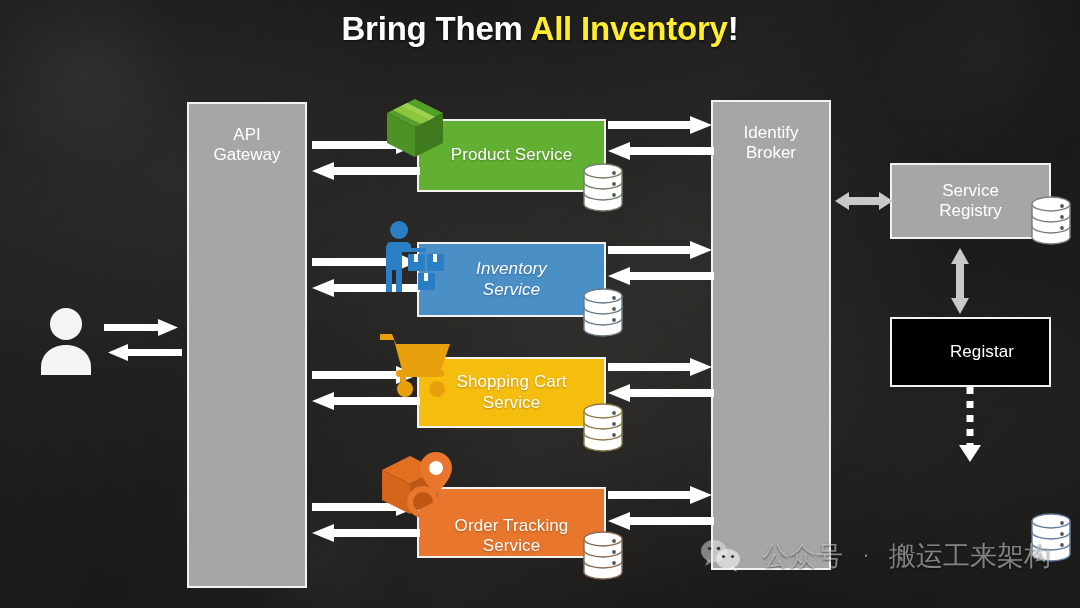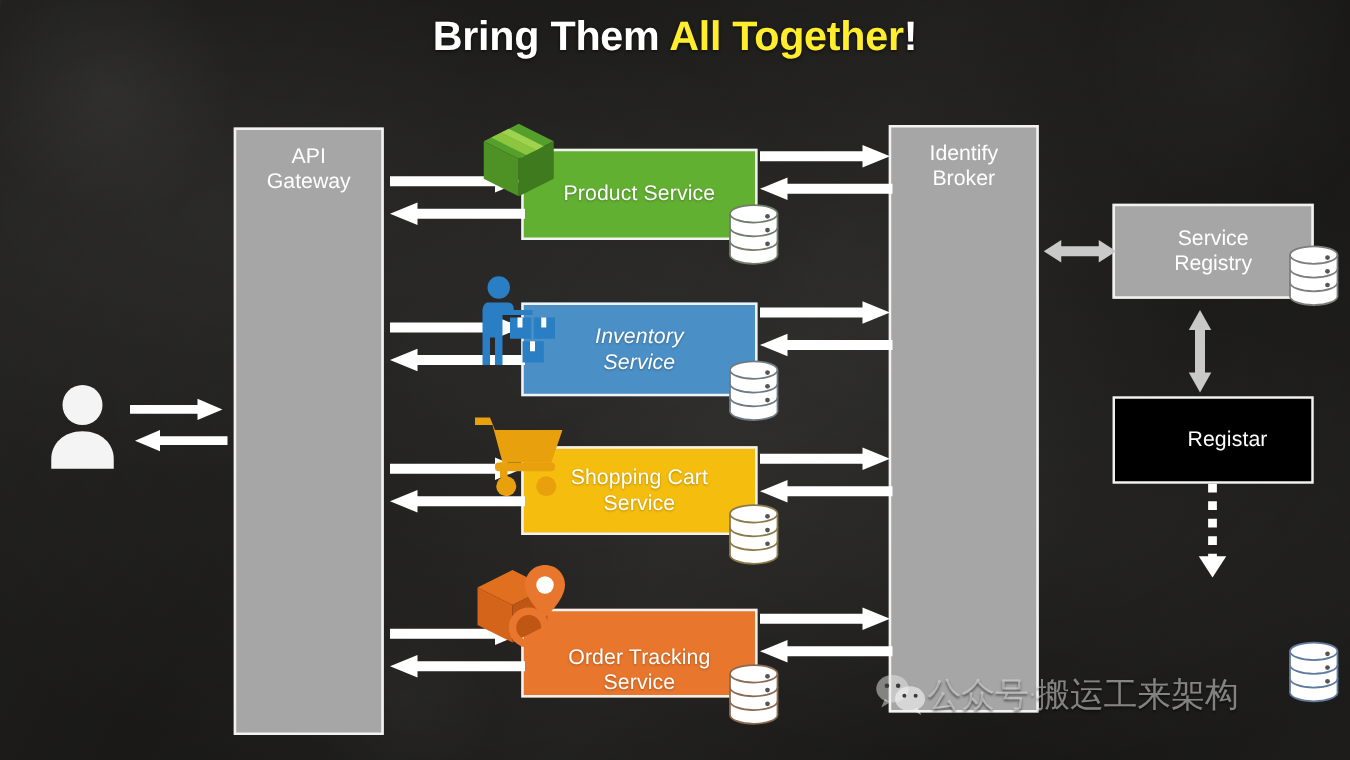--- a/index.html
+++ b/index.html
@@ -57,21 +57,21 @@
     display: flex;
     justify-content: center;
     color: #ffffff;
     z-index: 12;
     text-align: center;
     line-height: 1.18;
   }
   .box .label { display: block; width: 100%; }
 
   .gray-box { background: #a6a6a6; }
-  .tall-top { align-items: flex-start; padding-top: 11px; }
+  .tall-top { align-items: flex-start; padding-top: 21px; }
   .centered { align-items: center; }
 
   .svc {
     font-size: 17px;
     letter-spacing: 0.1px;
     text-shadow: 0 1px 2px rgba(0,0,0,0.28);
   }
   .svc-green  { background: #62b032; }
   .svc-blue   { background: #4a8fc6; }
   .svc-yellow { background: #f5bd0d; }
@@ -79,37 +79,37 @@
   .svc-iam    { background: #3a76c4; }
   .svc-black  { background: #000000; padding-left: 23px; }
 
   .arrow-svg { position: absolute; z-index: 14; overflow: visible; }
   .icon-svg  { position: absolute; z-index: 16; }
   .db-svg    { position: absolute; z-index: 20; }
 
   .watermark {
     position: absolute;
     left: 700px; top: 538px;
-    display: flex; align-items: center; gap: 0;
+    display: flex; align-items: center; gap: 20px;
     font-size: 27px;
     color: rgba(232,232,232,0.52);
     z-index: 40;
     white-space: nowrap;
     font-family: "DejaVu Sans", sans-serif;
     text-shadow: 0 1px 2px rgba(0,0,0,0.5);
   }
   .watermark .sep { font-size: 19px; }
 </style>
 </head>
 <body>
 
 <div id="slide">
 
   <div class="title">
-    <span>Bring Them </span><span class="yellow">All Together</span><span>!</span>
+    <span>Bring Them </span><span class="yellow">All Inventory</span><span>!</span>
   </div>
 
   <svg class="icon-svg" style="left:36px; top:305px;" width="60" height="72" viewBox="0 0 60 72">
     <circle cx="30" cy="19" r="16" fill="#f4f4f4"></circle>
     <path d="M30 40c-15 0-25 10-25 22v8h50v-8c0-12-10-22-25-22z" fill="#f4f4f4"></path>
   </svg>
 
   <svg class="arrow-svg" style="left:104px; top:318px;" width="78" height="48" viewBox="0 0 78 48">
     <g fill="#ffffff">
       <rect x="0" y="6" width="58" height="7"></rect>

